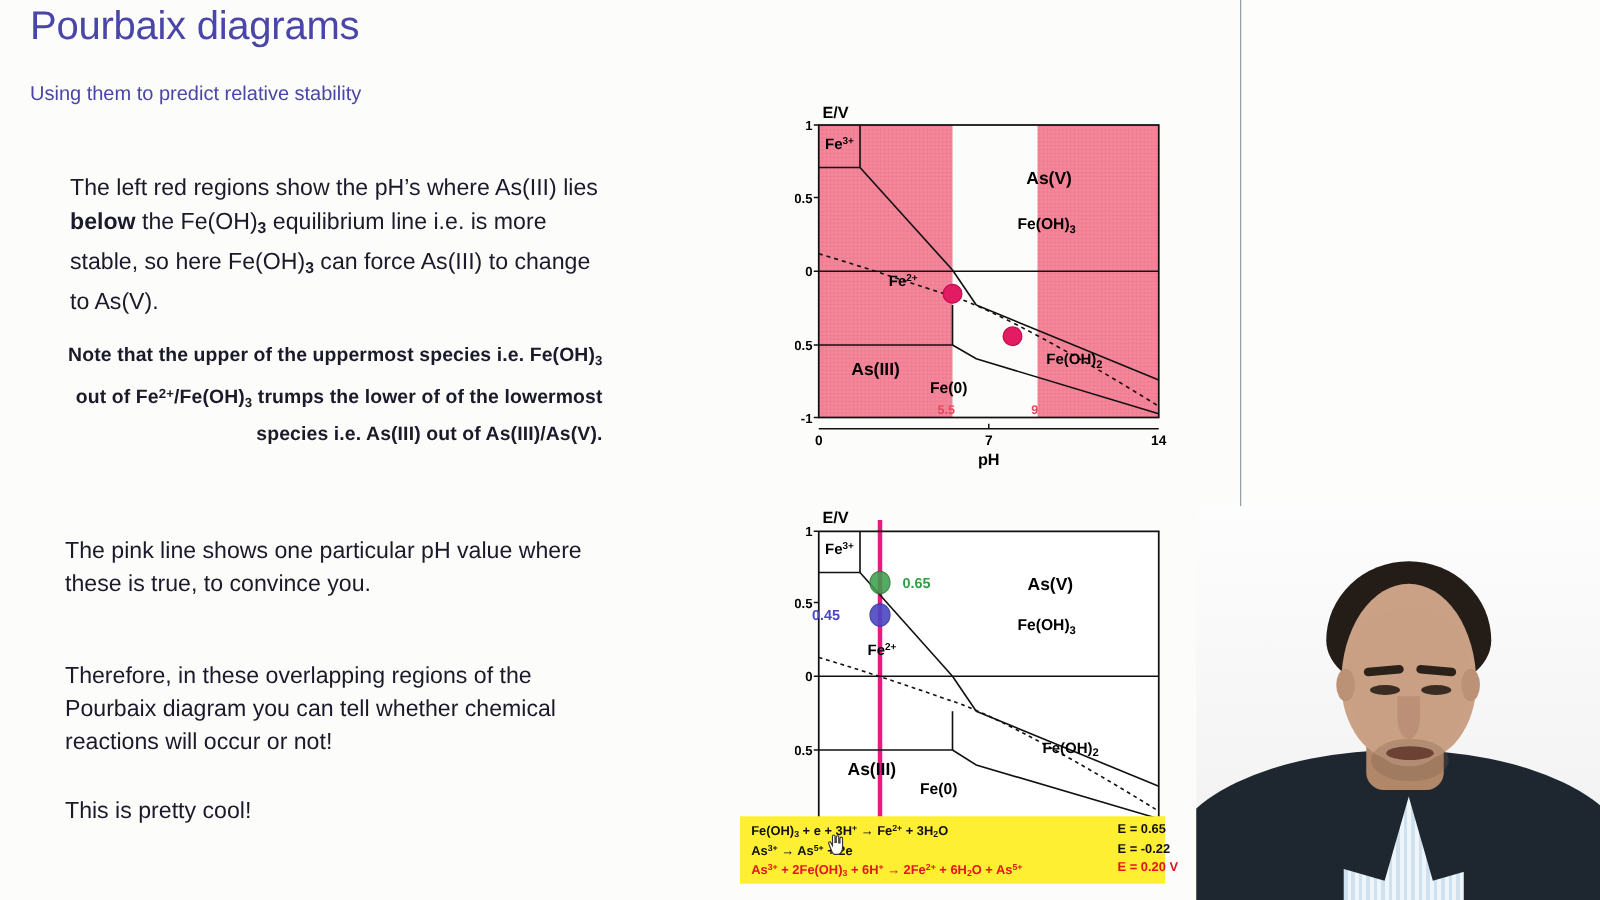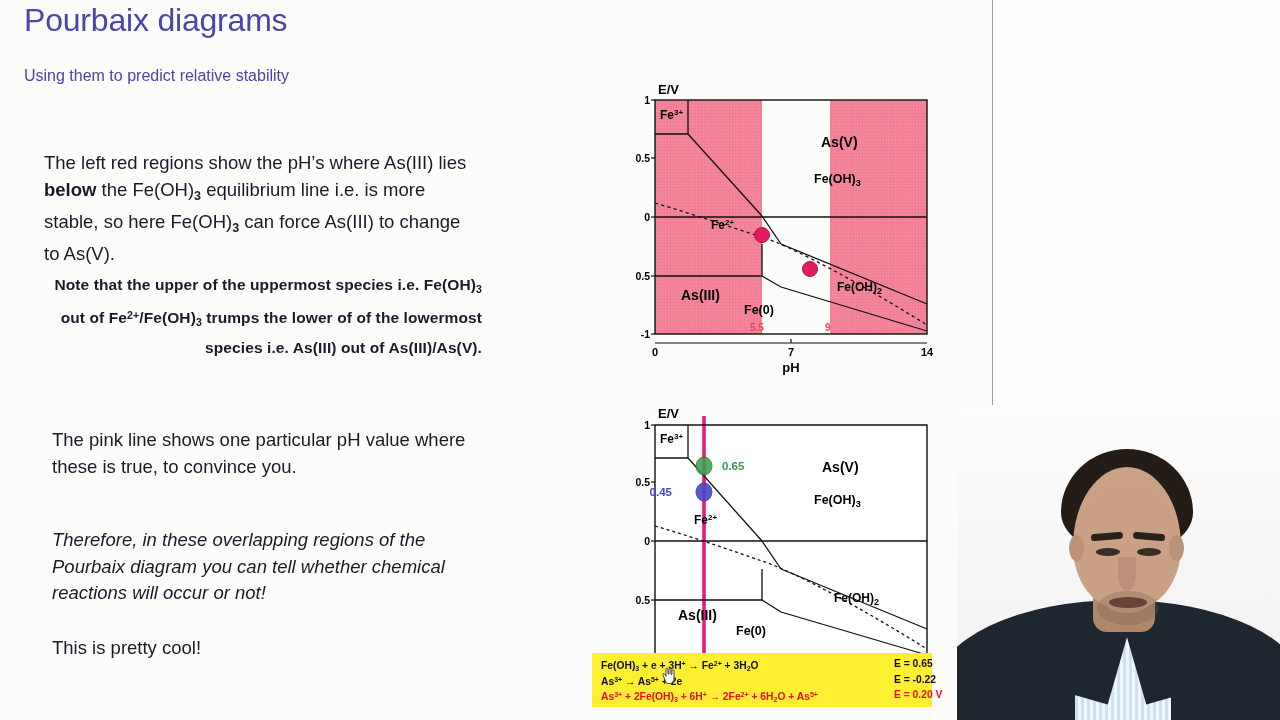--- a/index.html
+++ b/index.html
@@ -25,24 +25,24 @@
     font-size: 16px; color: #4a45a8; font-weight: 400; white-space: nowrap;
   }
 
   .body-text { position: absolute; color: #1a1a2a; }
   .para-lg { font-size: 18.5px; line-height: 26.5px; width: 430px; }
   .para-sm { font-size: 15.5px; line-height: 26px; width: 430px; font-weight: 600; letter-spacing: .1px; text-align: right;}
   .para-lg b { font-weight: 700; }
   sub { font-size: .68em; font-weight: 700; vertical-align: -0.28em; }
   sup { font-size: .68em; font-weight: 700; vertical-align: 0.42em; }
 
-  #p1 { left: 44px; top: 137px; margin-top: 13px; }
+  #p1 { left: 56px; top: 137px; }
   #p2 { left: 52px; top: 272px; }
   #p3 { left: 52px; top: 427px; }
-  #p4 { left: 52px; top: 527px; font-style: italic; }
+  #p4 { left: 52px; top: 527px; }
   #p5 { left: 52px; top: 635px; }
 
   
   .callout {
     position: absolute; left: 524px; top: 169px; width: 112px;
     color: #e8252e; font-size: 10.5px; font-weight: 700; line-height: 12.6px;
   }
 
   
   .chart { position: absolute; }

